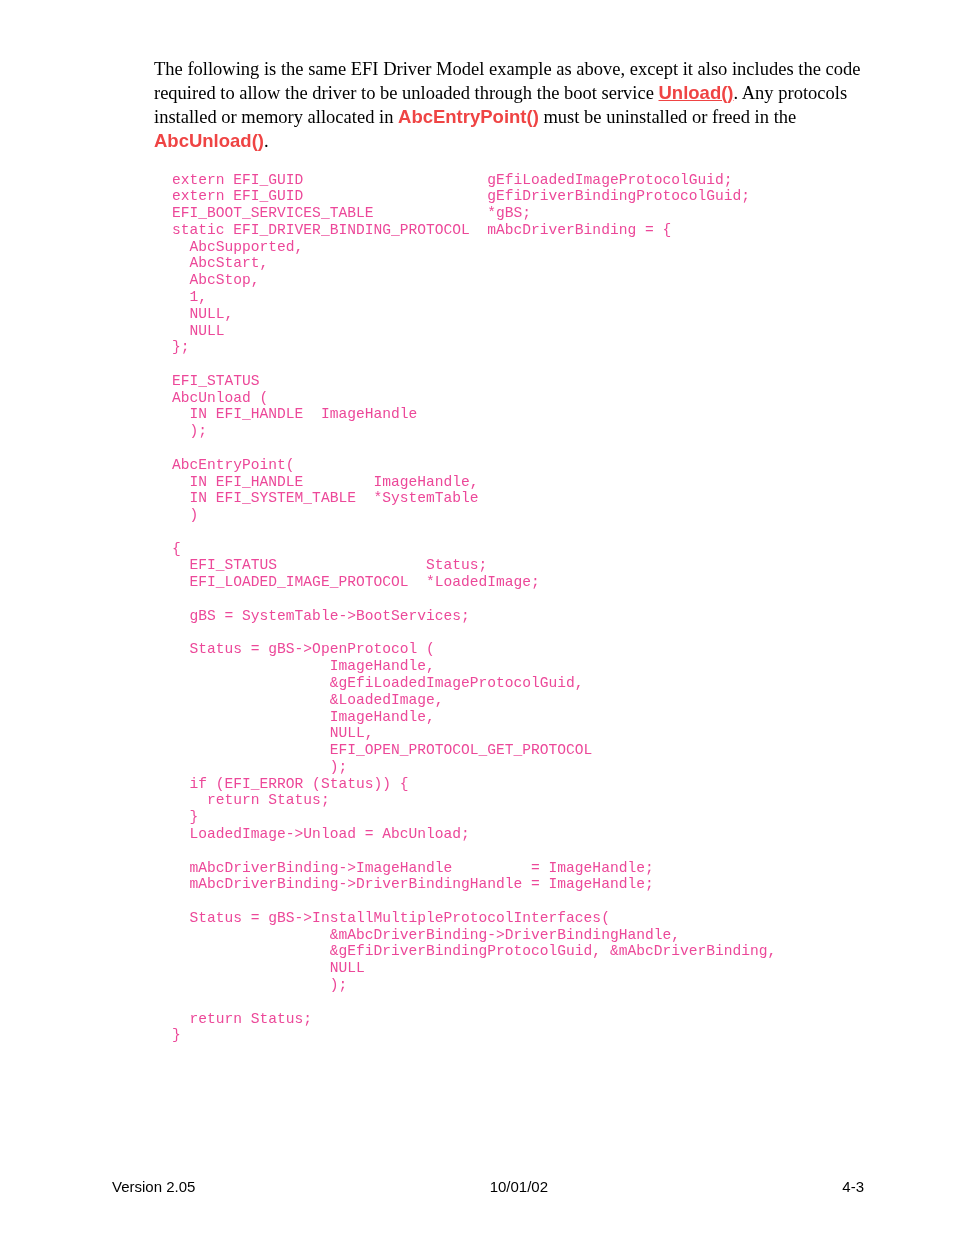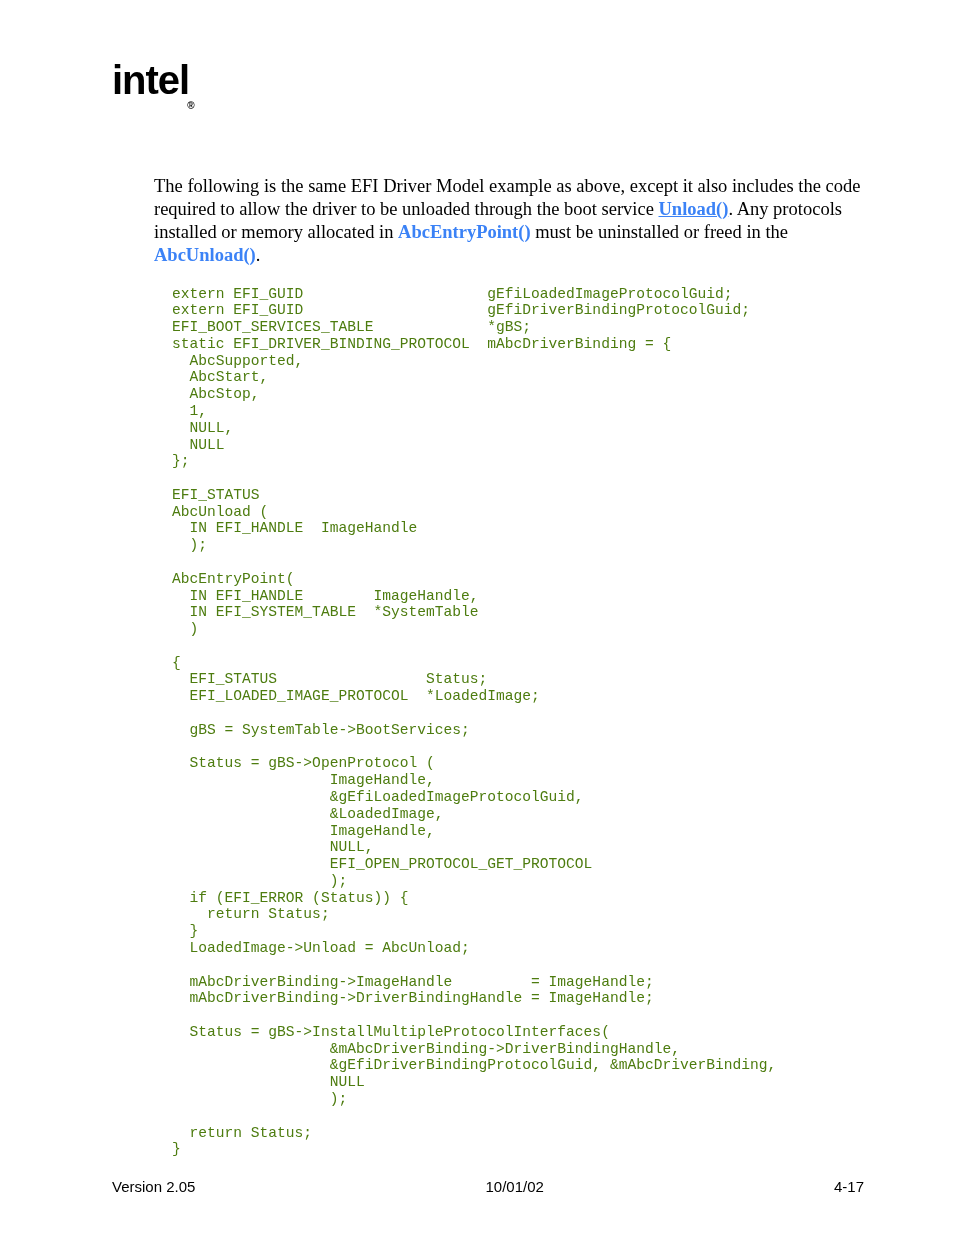--- a/index.html
+++ b/index.html
@@ -33,51 +33,48 @@
     left: -2px;
   }
   .body-text {
     font-size: 18.5px;
     line-height: 1.25;
     margin: 0 0 6px 42px;
     max-width: 720px;
   }
   .body-text .italic { }
   .code-inline {
-    font-family: Liberation Serif, serif;
+    font-family: Liberation Sans, sans-serif;
     font-weight: 700;
-    color: #3b82f6;
+    color: #ef4444;
   }
   a.code-inline { text-decoration: underline; }
   .code-block {
     font-family: "Courier New", Courier, monospace;
     font-size: 14.6px;
     line-height: 1.15;
-    color: #4d7c0f;
+    color: #ec4899;
     white-space: pre;
     margin: 18px 0 0 60px;
   }
   .footer {
     position: absolute;
     bottom: 40px;
     left: 112px;
     right: 90px;
     font-family: Arial, Helvetica, sans-serif;
     font-size: 15px;
     display: flex;
     justify-content: space-between;
   }
 </style>
 </head>
 <body>
 
 <div class="page">
-  <div class="logo">
-    <span>intel</span><span class="reg">®</span>
-  </div>
 
   <p class="body-text">
     <span>The following is the same </span><span class="italic">EFI Driver Model</span><span> example as above, except it also includes the code required to allow the driver to be unloaded through the boot service </span><a href="#" class="code-inline">Unload()</a><span>.  Any protocols installed or memory allocated in </span><span class="code-inline">AbcEntryPoint()</span><span> must be uninstalled or freed in the </span><span class="code-inline">AbcUnload()</span><span>.</span>
   </p>
 
   <div class="code-block">extern EFI_GUID                     gEfiLoadedImageProtocolGuid;
 extern EFI_GUID                     gEfiDriverBindingProtocolGuid;
 EFI_BOOT_SERVICES_TABLE             *gBS;
 static EFI_DRIVER_BINDING_PROTOCOL  mAbcDriverBinding = {
   AbcSupported,
@@ -126,14 +123,14 @@
                   NULL
                   );
 
   return Status;
 }</div>
 </div>
 
 <div class="footer">
   <span>Version 2.05</span>
   <span>10/01/02</span>
-  <span>4-17</span>
+  <span>4-3</span>
 </div>
 
 </body></html>

